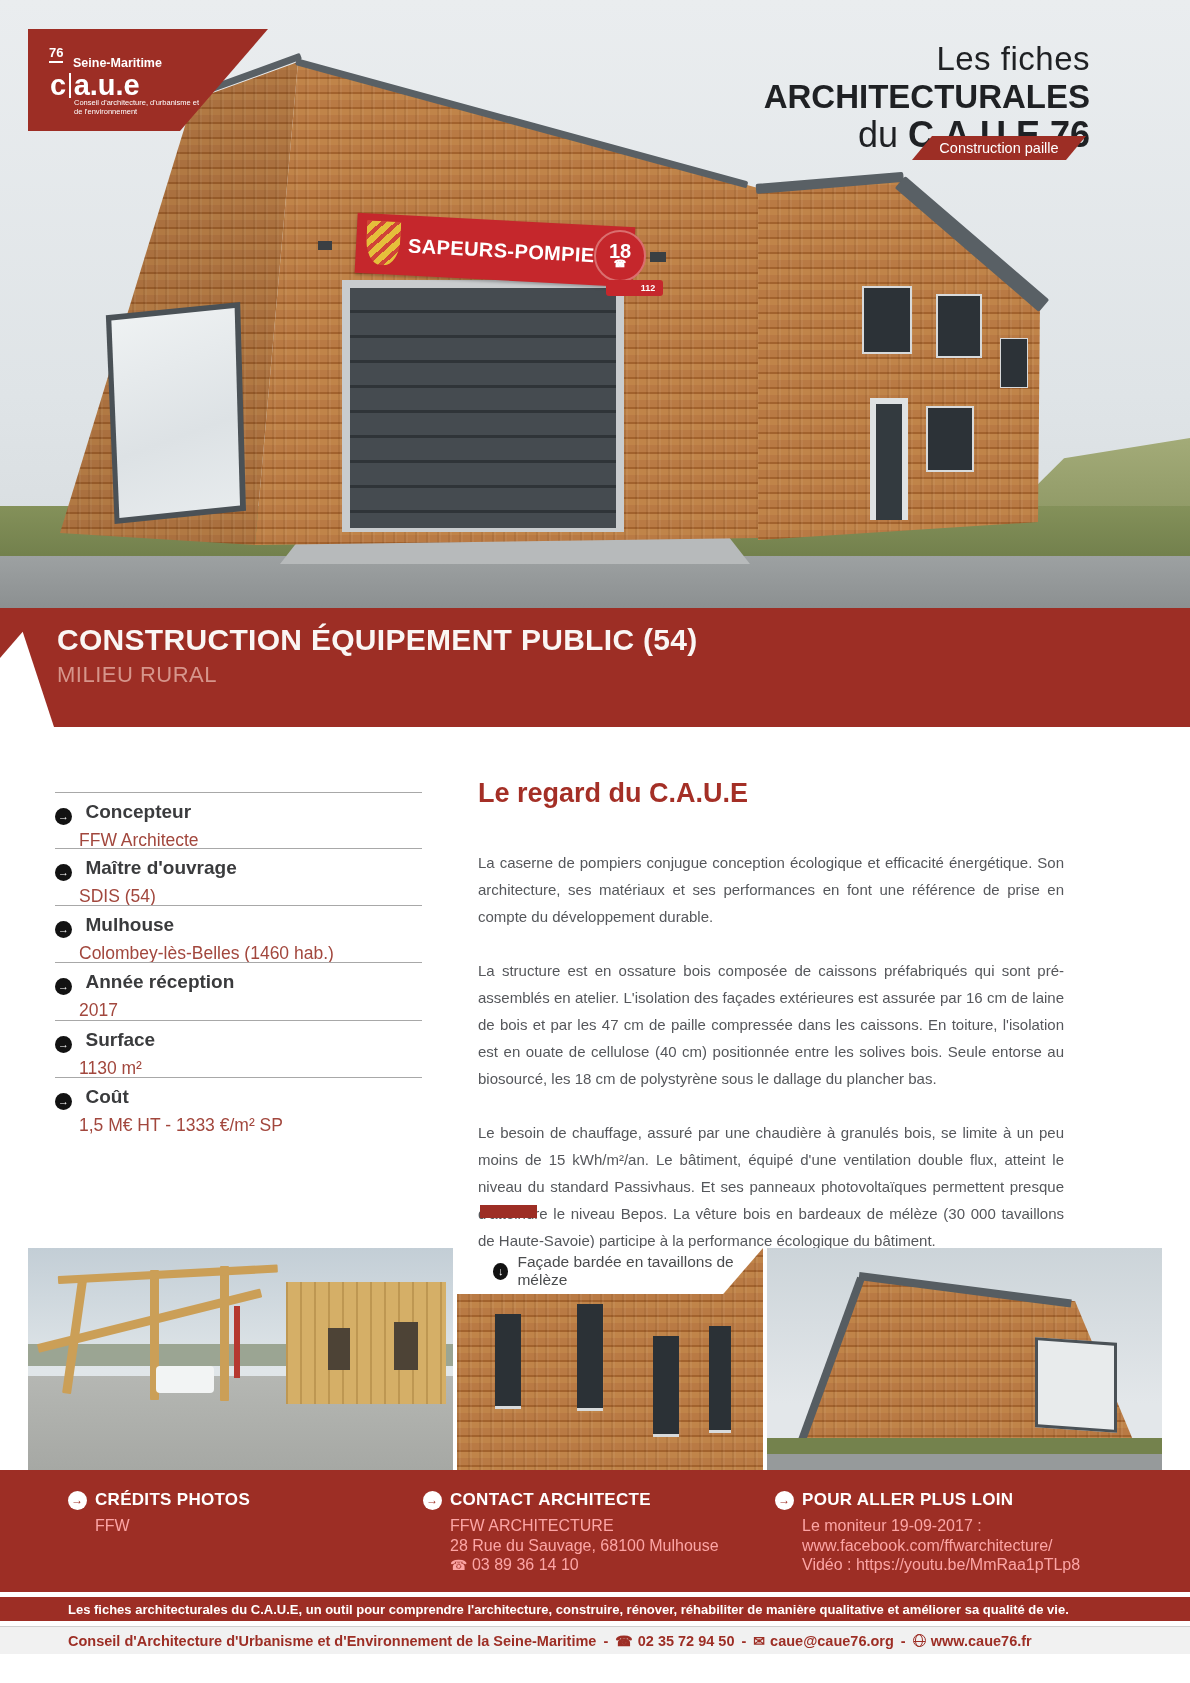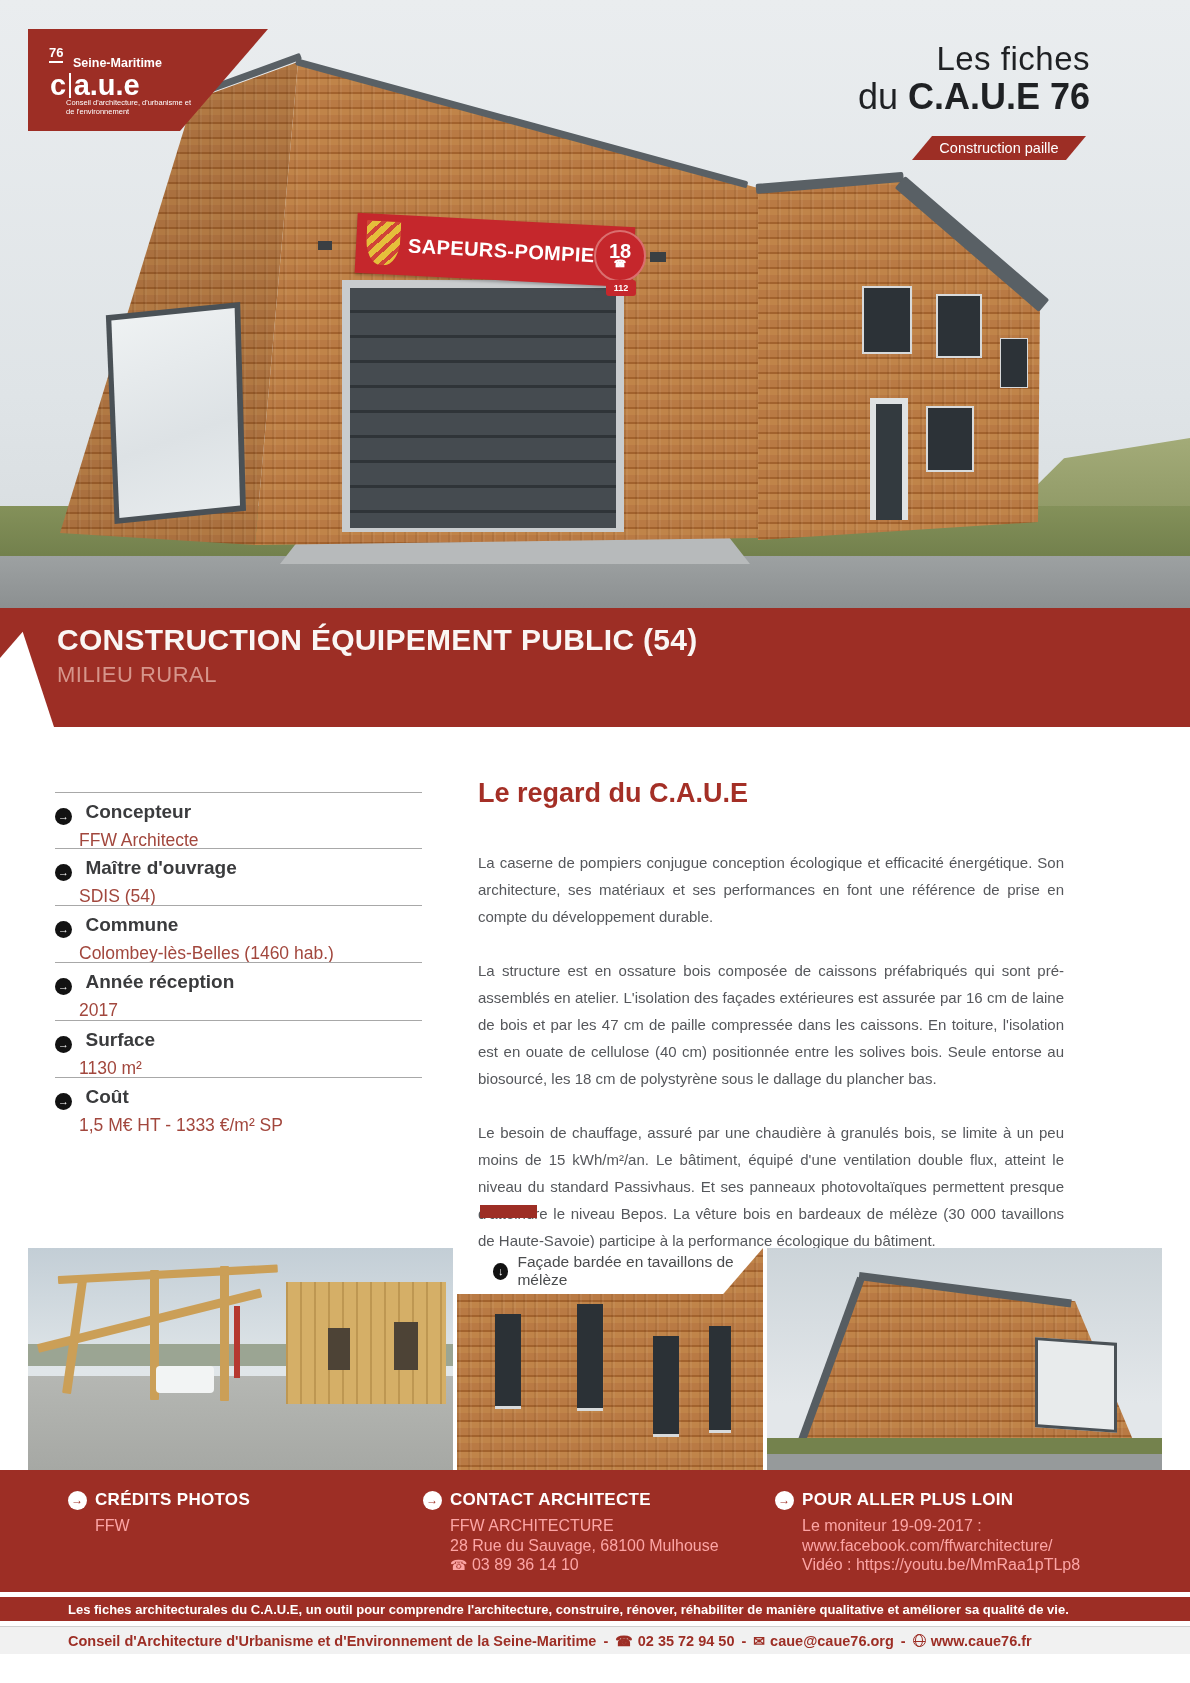--- a/index.html
+++ b/index.html
@@ -44,35 +44,35 @@
         background-image:repeating-linear-gradient(135deg,rgba(205,45,55,0.85) 0 4px,transparent 4px 10px);}
   .sign-label{position:absolute;left:52px;right:8px;top:0;bottom:0;display:flex;align-items:center;
         color:#fff;font-weight:bold;font-size:20px;letter-spacing:0.4px;white-space:nowrap;}
   .sign-badge{position:absolute;left:594px;top:230px;width:48px;height:48px;border-radius:50%;
         background:#c5272c;border:2px solid #da6f6f;display:flex;flex-direction:column;
         align-items:center;justify-content:center;color:#fff;font-weight:bold;}
   .sign-badge .n{font-size:20px;line-height:15px;}
   .sign-badge .p{font-size:10px;line-height:10px;}
   .badge-tab{position:absolute;left:606px;top:280px;width:30px;height:16px;background:#c5272c;
         color:#fff;font-size:9px;font-weight:bold;display:flex;align-items:center;justify-content:center;
-        border-radius:3px;}
+        border-radius:3px;padding-left:27px;}
   .vent{position:absolute;background:#3a3f43;}
   .win-dark{position:absolute;background:#2c3237;border:2px solid #d8dadb;}
   .door-c{position:absolute;left:870px;top:398px;width:38px;height:122px;background:#dfe2e3;}
   .door-c-inner{position:absolute;left:6px;top:6px;right:6px;bottom:0;background:#333a3f;}
 
   
   .logo{position:absolute;left:28px;top:29px;width:240px;height:102px;background:#9d2e25;
         clip-path:polygon(0 0,240px 0,152px 102px,0 102px);color:#fff;}
   .logo-76{position:absolute;left:21px;top:16px;font-size:13px;font-weight:bold;}
   .logo-76u{position:absolute;left:21px;top:32px;width:14px;height:2px;background:#fff;}
   .logo-region{position:absolute;left:45px;top:27px;font-size:12.5px;font-weight:bold;}
   .logo-acro{position:absolute;left:22px;top:40px;font-size:29px;font-weight:bold;display:flex;align-items:center;}
   .logo-bar{display:inline-block;width:1.5px;height:25px;background:#fff;margin:0 3px;}
-  .logo-tag{position:absolute;left:38px;top:69px;width:125px;font-size:7.5px;line-height:1.25;}
+  .logo-tag{position:absolute;left:46px;top:69px;width:125px;font-size:7.5px;line-height:1.25;}
 
   
   .masthead{position:absolute;right:100px;top:40px;text-align:right;color:#1f2124;line-height:38px;}
   .mh1{font-size:33px;font-weight:normal;letter-spacing:0.5px;}
   .mh2{font-size:33px;font-weight:bold;letter-spacing:0px;}
   .mh3{font-size:36px;}
   .mh3 .light{font-weight:normal;}
   .mh3 .bold{font-weight:bold;}
   .badge{position:absolute;right:104px;top:136px;width:174px;height:24px;background:#9d2e25;
         clip-path:polygon(20px 0,100% 0,calc(100% - 20px) 100%,0 100%);
@@ -203,20 +203,21 @@
     <div class="logo-acro">
       <span>c</span>
         <span class="logo-bar"></span>
         <span>a.u.e</span>
     </div>
     <div class="logo-tag">Conseil d'architecture, d'urbanisme et de l'environnement</div>
   </div>
 
   <div class="masthead">
     <div class="mh1">Les fiches</div>
+    <div class="mh2">ARCHITECTURALES</div>
     <div class="mh3">
       <span class="light">du </span><span class="bold">C.A.U.E 76</span>
     </div>
   </div>
   <div class="badge">Construction paille</div>
 
   <div class="banner">
     <div class="banner-title">CONSTRUCTION ÉQUIPEMENT PUBLIC (54)</div>
     <div class="banner-sub">MILIEU RURAL</div>
   </div>
@@ -227,21 +228,21 @@
     <span class="info-label">Concepteur</span>
     <div class="info-value">FFW Architecte</div>
   </div>
   <div class="info-item" style="top:848px;">
     <span class="dot-icon">→</span>
     <span class="info-label">Maître d'ouvrage</span>
     <div class="info-value">SDIS (54)</div>
   </div>
   <div class="info-item" style="top:905px;">
     <span class="dot-icon">→</span>
-    <span class="info-label">Commune</span>
+    <span class="info-label">Mulhouse</span>
     <div class="info-value">Colombey-lès-Belles (1460 hab.)</div>
   </div>
   <div class="info-item" style="top:962px;">
     <span class="dot-icon">→</span>
     <span class="info-label">Année réception</span>
     <div class="info-value">2017</div>
   </div>
   <div class="info-item" style="top:1020px;">
     <span class="dot-icon">→</span>
     <span class="info-label">Surface</span>

